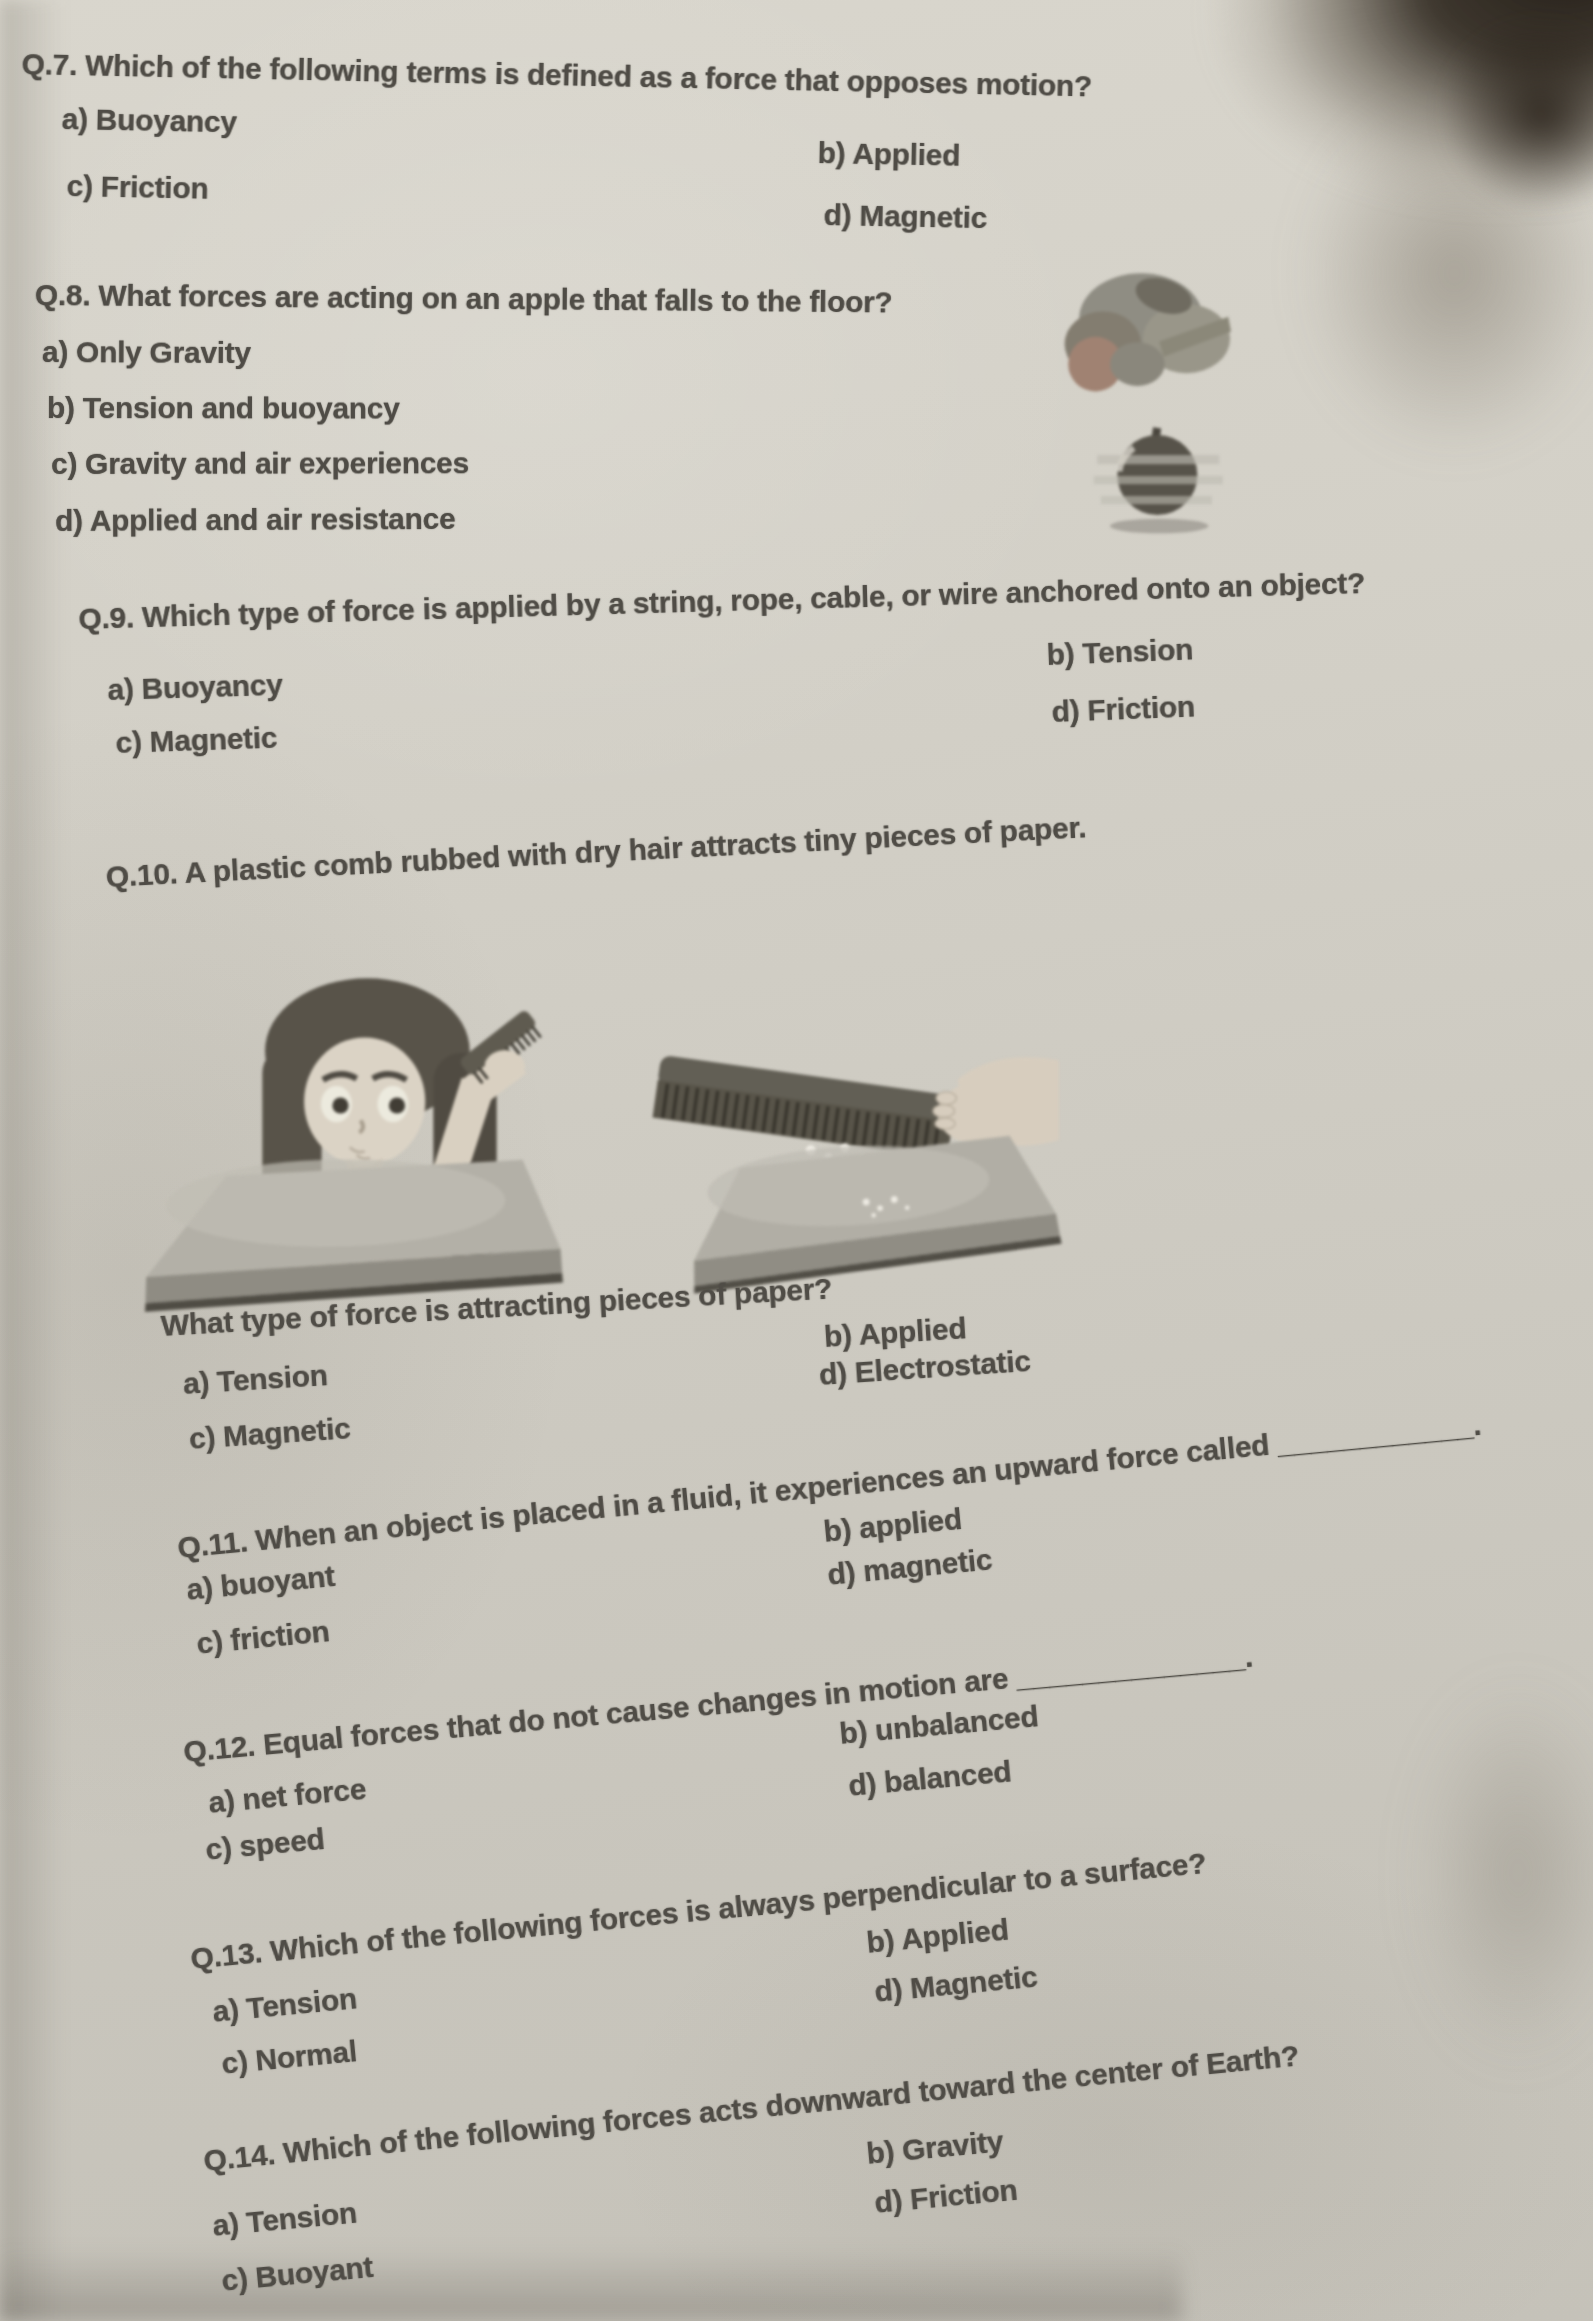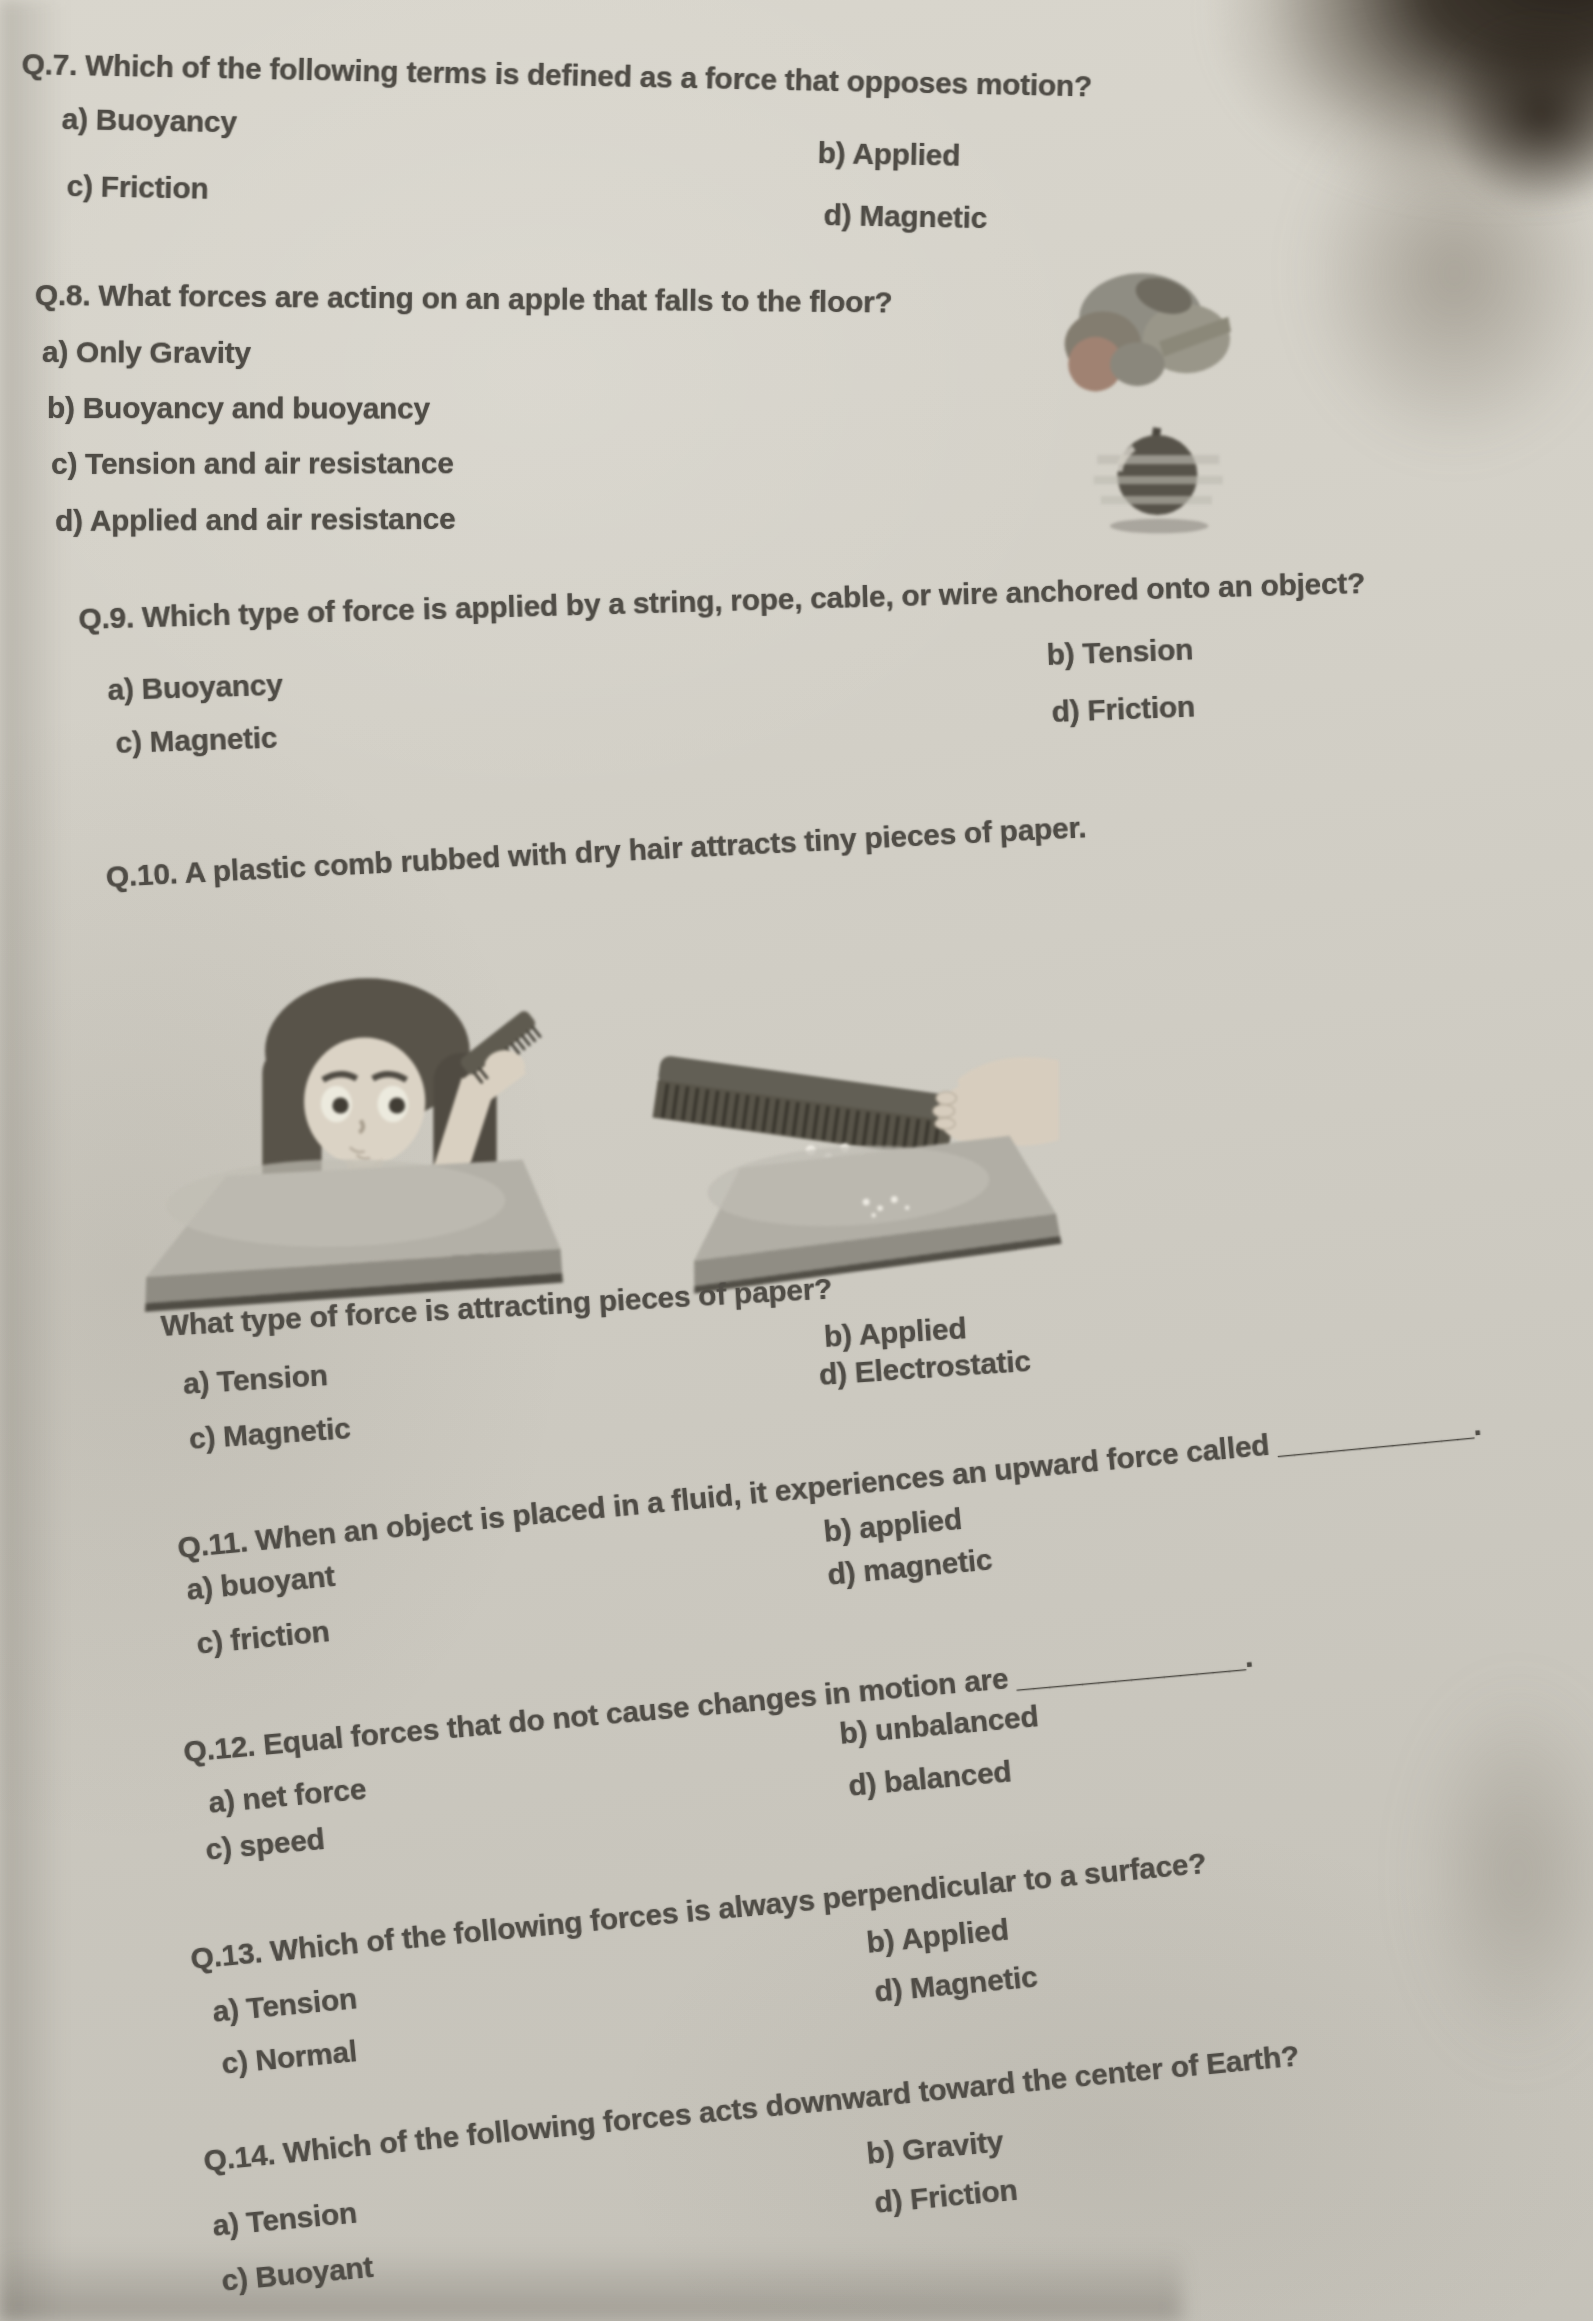--- a/index.html
+++ b/index.html
@@ -137,22 +137,22 @@
   <div class="shade" id="shade-right-mid"></div>
   <div class="shade" id="shade-left"></div>
   <div class="shade" id="shade-bottom"></div>
 <div class="txt" style="left: 22px; top: 47px; transform: rotate(1.2deg);">Q.7. Which of the following terms is defined as a force that opposes motion?</div>
     <div class="txt" style="left: 62px; top: 102px; transform: rotate(1.1deg);">a) Buoyancy</div>
     <div class="txt" style="left: 818px; top: 136px; transform: rotate(1.1deg);">b) Applied</div>
     <div class="txt" style="left: 67px; top: 169px; transform: rotate(1.1deg);">c) Friction</div>
     <div class="txt" style="left: 824px; top: 198px; transform: rotate(1.1deg);">d) Magnetic</div>
     <div class="txt" style="left: 35px; top: 278px; transform: rotate(0.5deg);">Q.8. What forces are acting on an apple that falls to the floor?</div>
     <div class="txt" style="left: 42px; top: 335px; transform: rotate(0.3deg);">a) Only Gravity</div>
-    <div class="txt" style="left: 47px; top: 391px; transform: rotate(0.1deg);">b) Buoyancy and buoyancy</div>
-    <div class="txt" style="left: 51px; top: 447px; transform: rotate(-0.1deg);">c) Tension and air resistance</div>
+    <div class="txt" style="left: 47px; top: 391px; transform: rotate(0.1deg);">b) Tension and buoyancy</div>
+    <div class="txt" style="left: 51px; top: 447px; transform: rotate(-0.1deg);">c) Gravity and air experiences</div>
     <div class="txt" style="left: 55px; top: 504px; transform: rotate(-0.3deg);">d) Applied and air resistance</div>
     <div class="txt" style="left: 78px; top: 602px; transform: rotate(-1.6deg);">Q.9. Which type of force is applied by a string, rope, cable, or wire anchored onto an object?</div>
     <div class="txt" style="left: 107px; top: 673px; transform: rotate(-1.7deg);">a) Buoyancy</div>
     <div class="txt" style="left: 1046px; top: 638px; transform: rotate(-2.2deg);">b) Tension</div>
     <div class="txt" style="left: 115px; top: 726px; transform: rotate(-1.9deg);">c) Magnetic</div>
     <div class="txt" style="left: 1051px; top: 695px; transform: rotate(-2.2deg);">d) Friction</div>
     <div class="txt" style="left: 105px; top: 860px; transform: rotate(-2.9deg);">Q.10. A plastic comb rubbed with dry hair attracts tiny pieces of paper.</div>
     <div class="txt" style="left: 160px; top: 1309px; transform: rotate(-3.2deg);">What type of force is attracting pieces of paper?</div>
     <div class="txt" style="left: 182px; top: 1367px; transform: rotate(-3.5deg);">a) Tension</div>
     <div class="txt" style="left: 823px; top: 1320px; transform: rotate(-3.5deg);">b) Applied</div>

